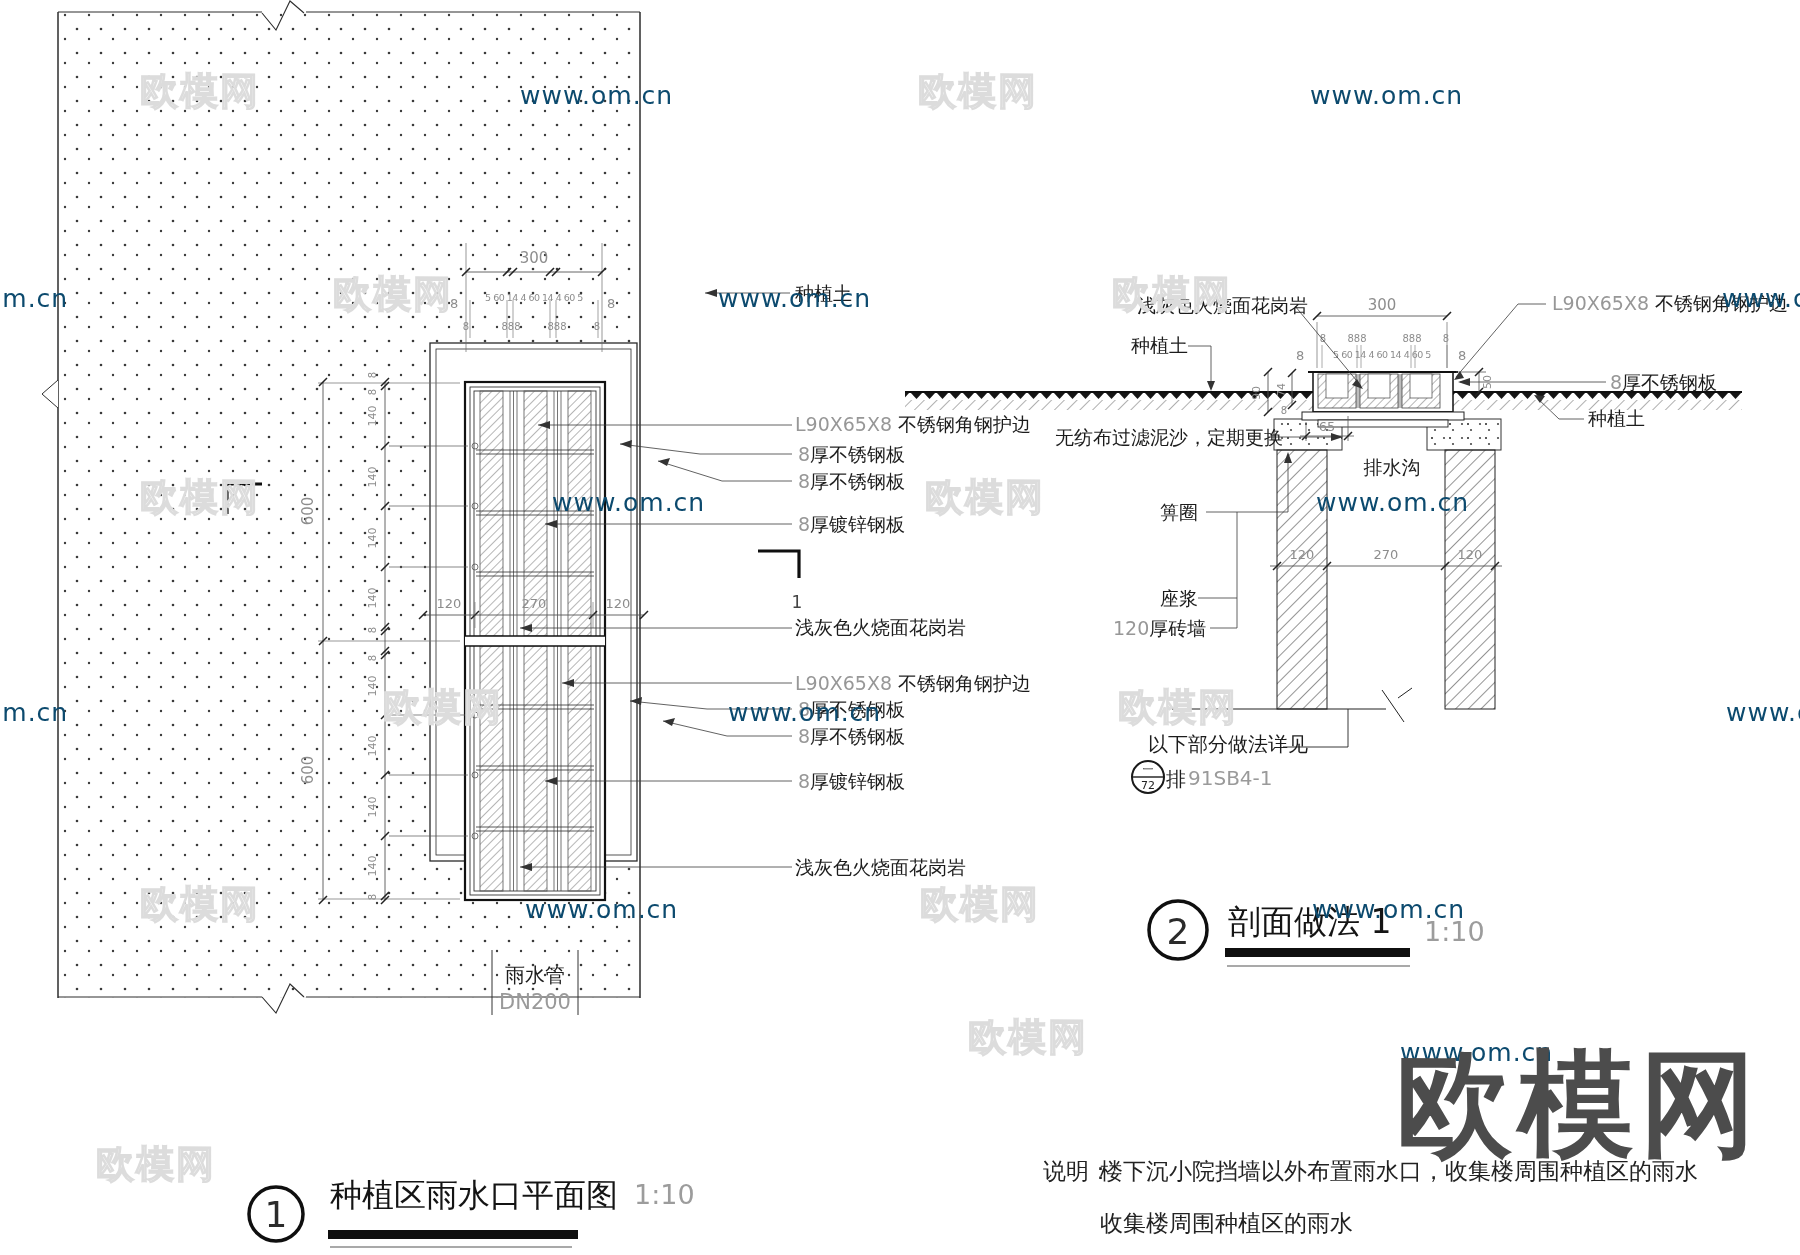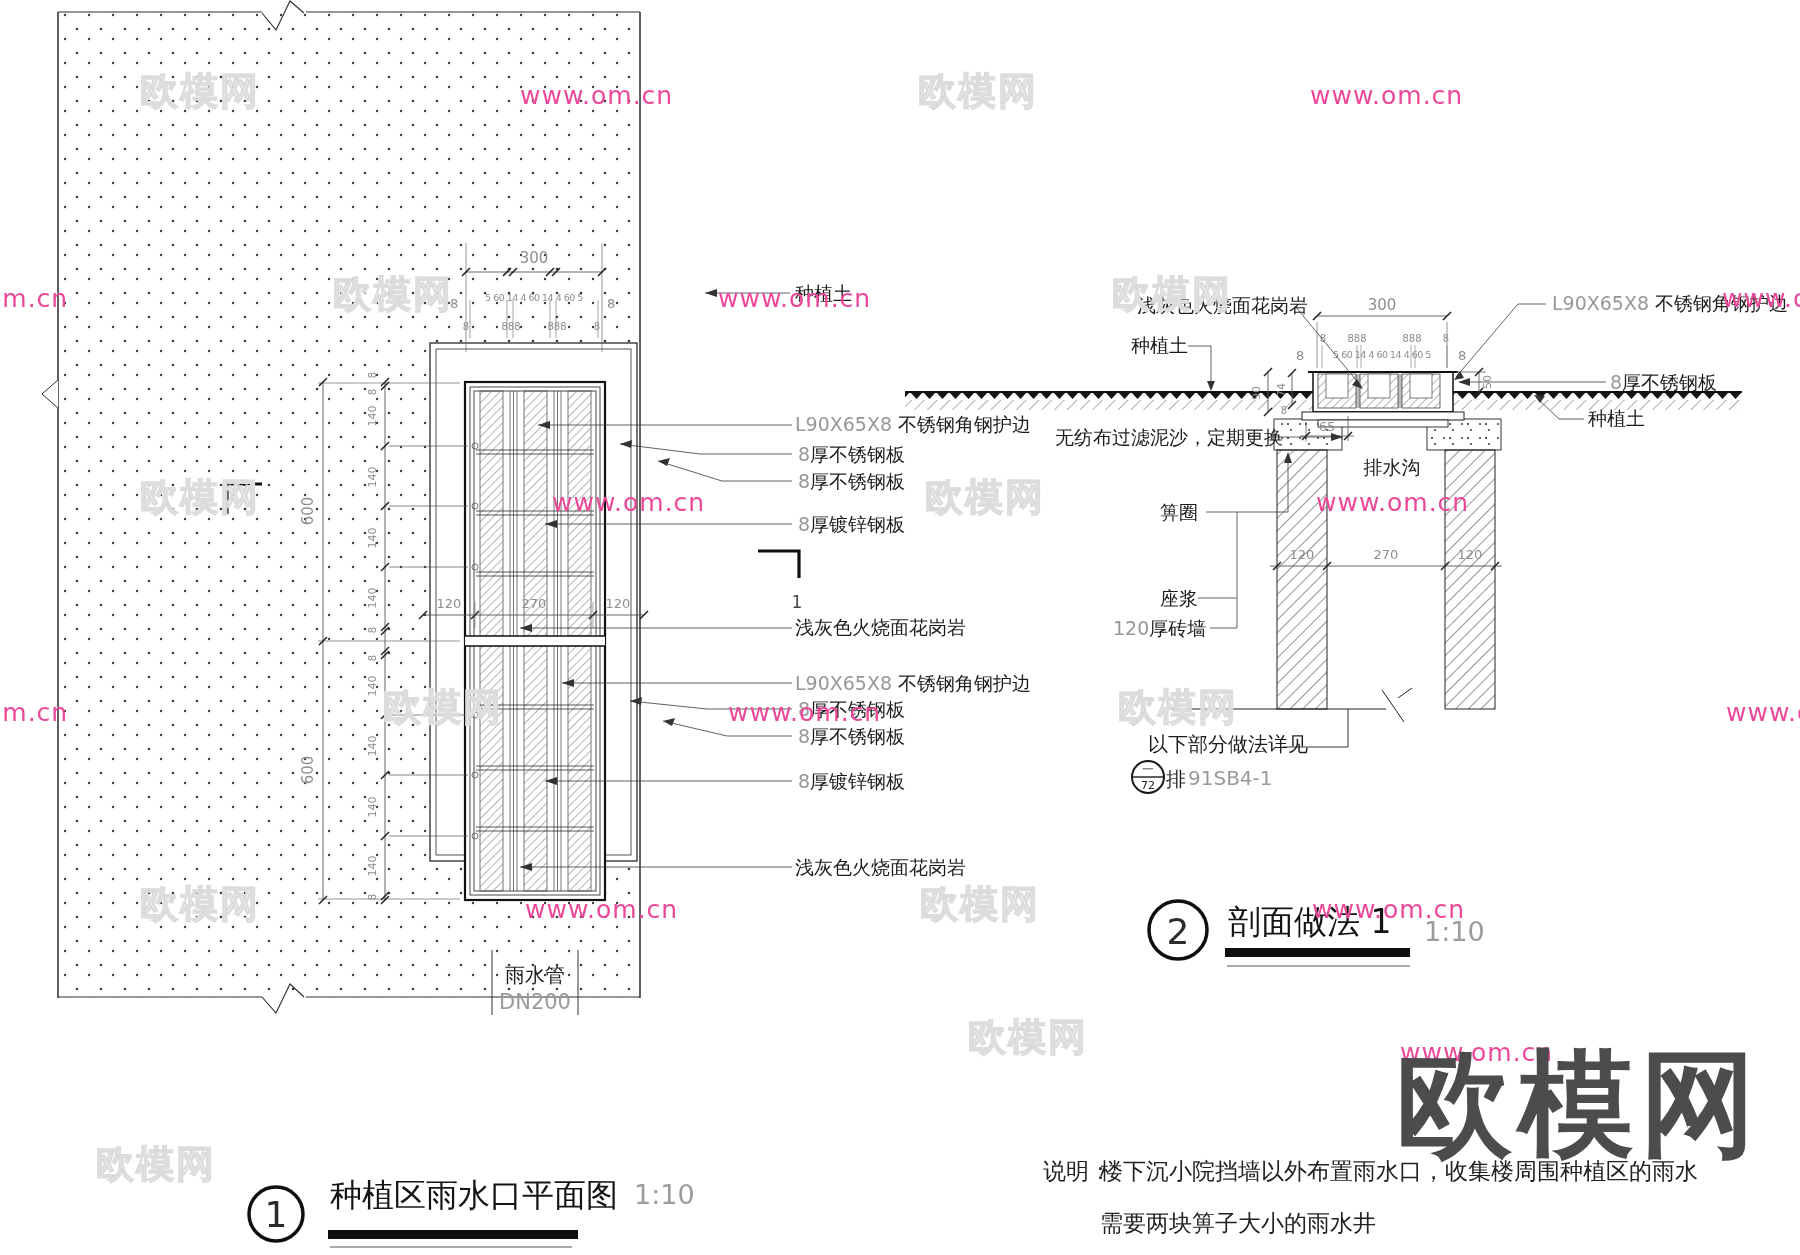--- a/index.html
+++ b/index.html
@@ -17,21 +17,21 @@
   .dim9{fill:#8d8d8d;font-size:9.5px;letter-spacing:-0.5px;}
   .ttl{fill:#141414;font-size:32px;}
   .ttl2{fill:#141414;font-size:33px;}
   .scale{fill:#9c9c9c;font-size:27px;}
   .num{fill:#2b2b2b;font-size:36px;}
   .mid{text-anchor:middle;}
   #wm-layer{position:absolute;left:0;top:0;width:100%;height:100%;pointer-events:none;}
   .wm{position:absolute;white-space:nowrap;line-height:1;}
   .wm-brand{font-size:38px;font-weight:bold;color:rgba(255,255,255,0.65);
             -webkit-text-stroke:1.3px #dcdcdc;letter-spacing:2px;}
-  .wm-site,.wm-site_short{font-size:25px;color:#ec4899;letter-spacing:1px;}
+  .wm-site,.wm-site_short{font-size:25px;color:#0c4a6e;letter-spacing:1px;}
   .wm-big{font-size:116px;font-weight:bold;color:#4c4c4c;letter-spacing:6px;}
   .note{position:absolute;color:#222;font-size:23px;white-space:nowrap;}
 </style>
 </head>
 <body>
 
 <div id="sheet">
 
 <svg width="1800" height="1255" viewBox="0 0 1800 1255">
   <defs>
@@ -311,21 +311,21 @@
     <text class="num mid" x="1178" y="944">2</text>
     <text class="ttl2" x="1228" y="933">剖面做法 1</text>
     <text class="scale" x="1424" y="941">1:10</text>
     <rect x="1225" y="948" width="185" height="9" fill="#0f0f0f"></rect>
     <path d="M1227,966 H1410" stroke="#555" stroke-width="1.2" fill="none"></path>
   </g>
 </svg>
 
 <div class="note" style="left:1043px;top:1156px;font-family:Liberation Mono, monospace;">说明：</div>
 <div class="note" style="left:1100px;top:1156px;">楼下沉小院挡墙以外布置雨水口，收集楼周围种植区的雨水</div>
-<div class="note" style="left:1100px;top:1208px;">需要两块箅子大小的雨水井</div>
+<div class="note" style="left:1100px;top:1208px;">收集楼周围种植区的雨水</div>
 
 <div id="wm-layer">
       <span class="wm wm-brand" style="left: 140px; top: 72px;">欧模网</span>
       <span class="wm wm-site" style="left: 520px; top: 83px;">www.om.cn</span>
       <span class="wm wm-brand" style="left: 918px; top: 72px;">欧模网</span>
       <span class="wm wm-site" style="left: 1310px; top: 83px;">www.om.cn</span>
       <span class="wm wm-site_short" style="left: -14px; top: 286px;">om.cn</span>
       <span class="wm wm-brand" style="left: 333px; top: 275px;">欧模网</span>
       <span class="wm wm-site" style="left: 718px; top: 286px;">www.om.cn</span>
       <span class="wm wm-brand" style="left: 1112px; top: 275px;">欧模网</span>

